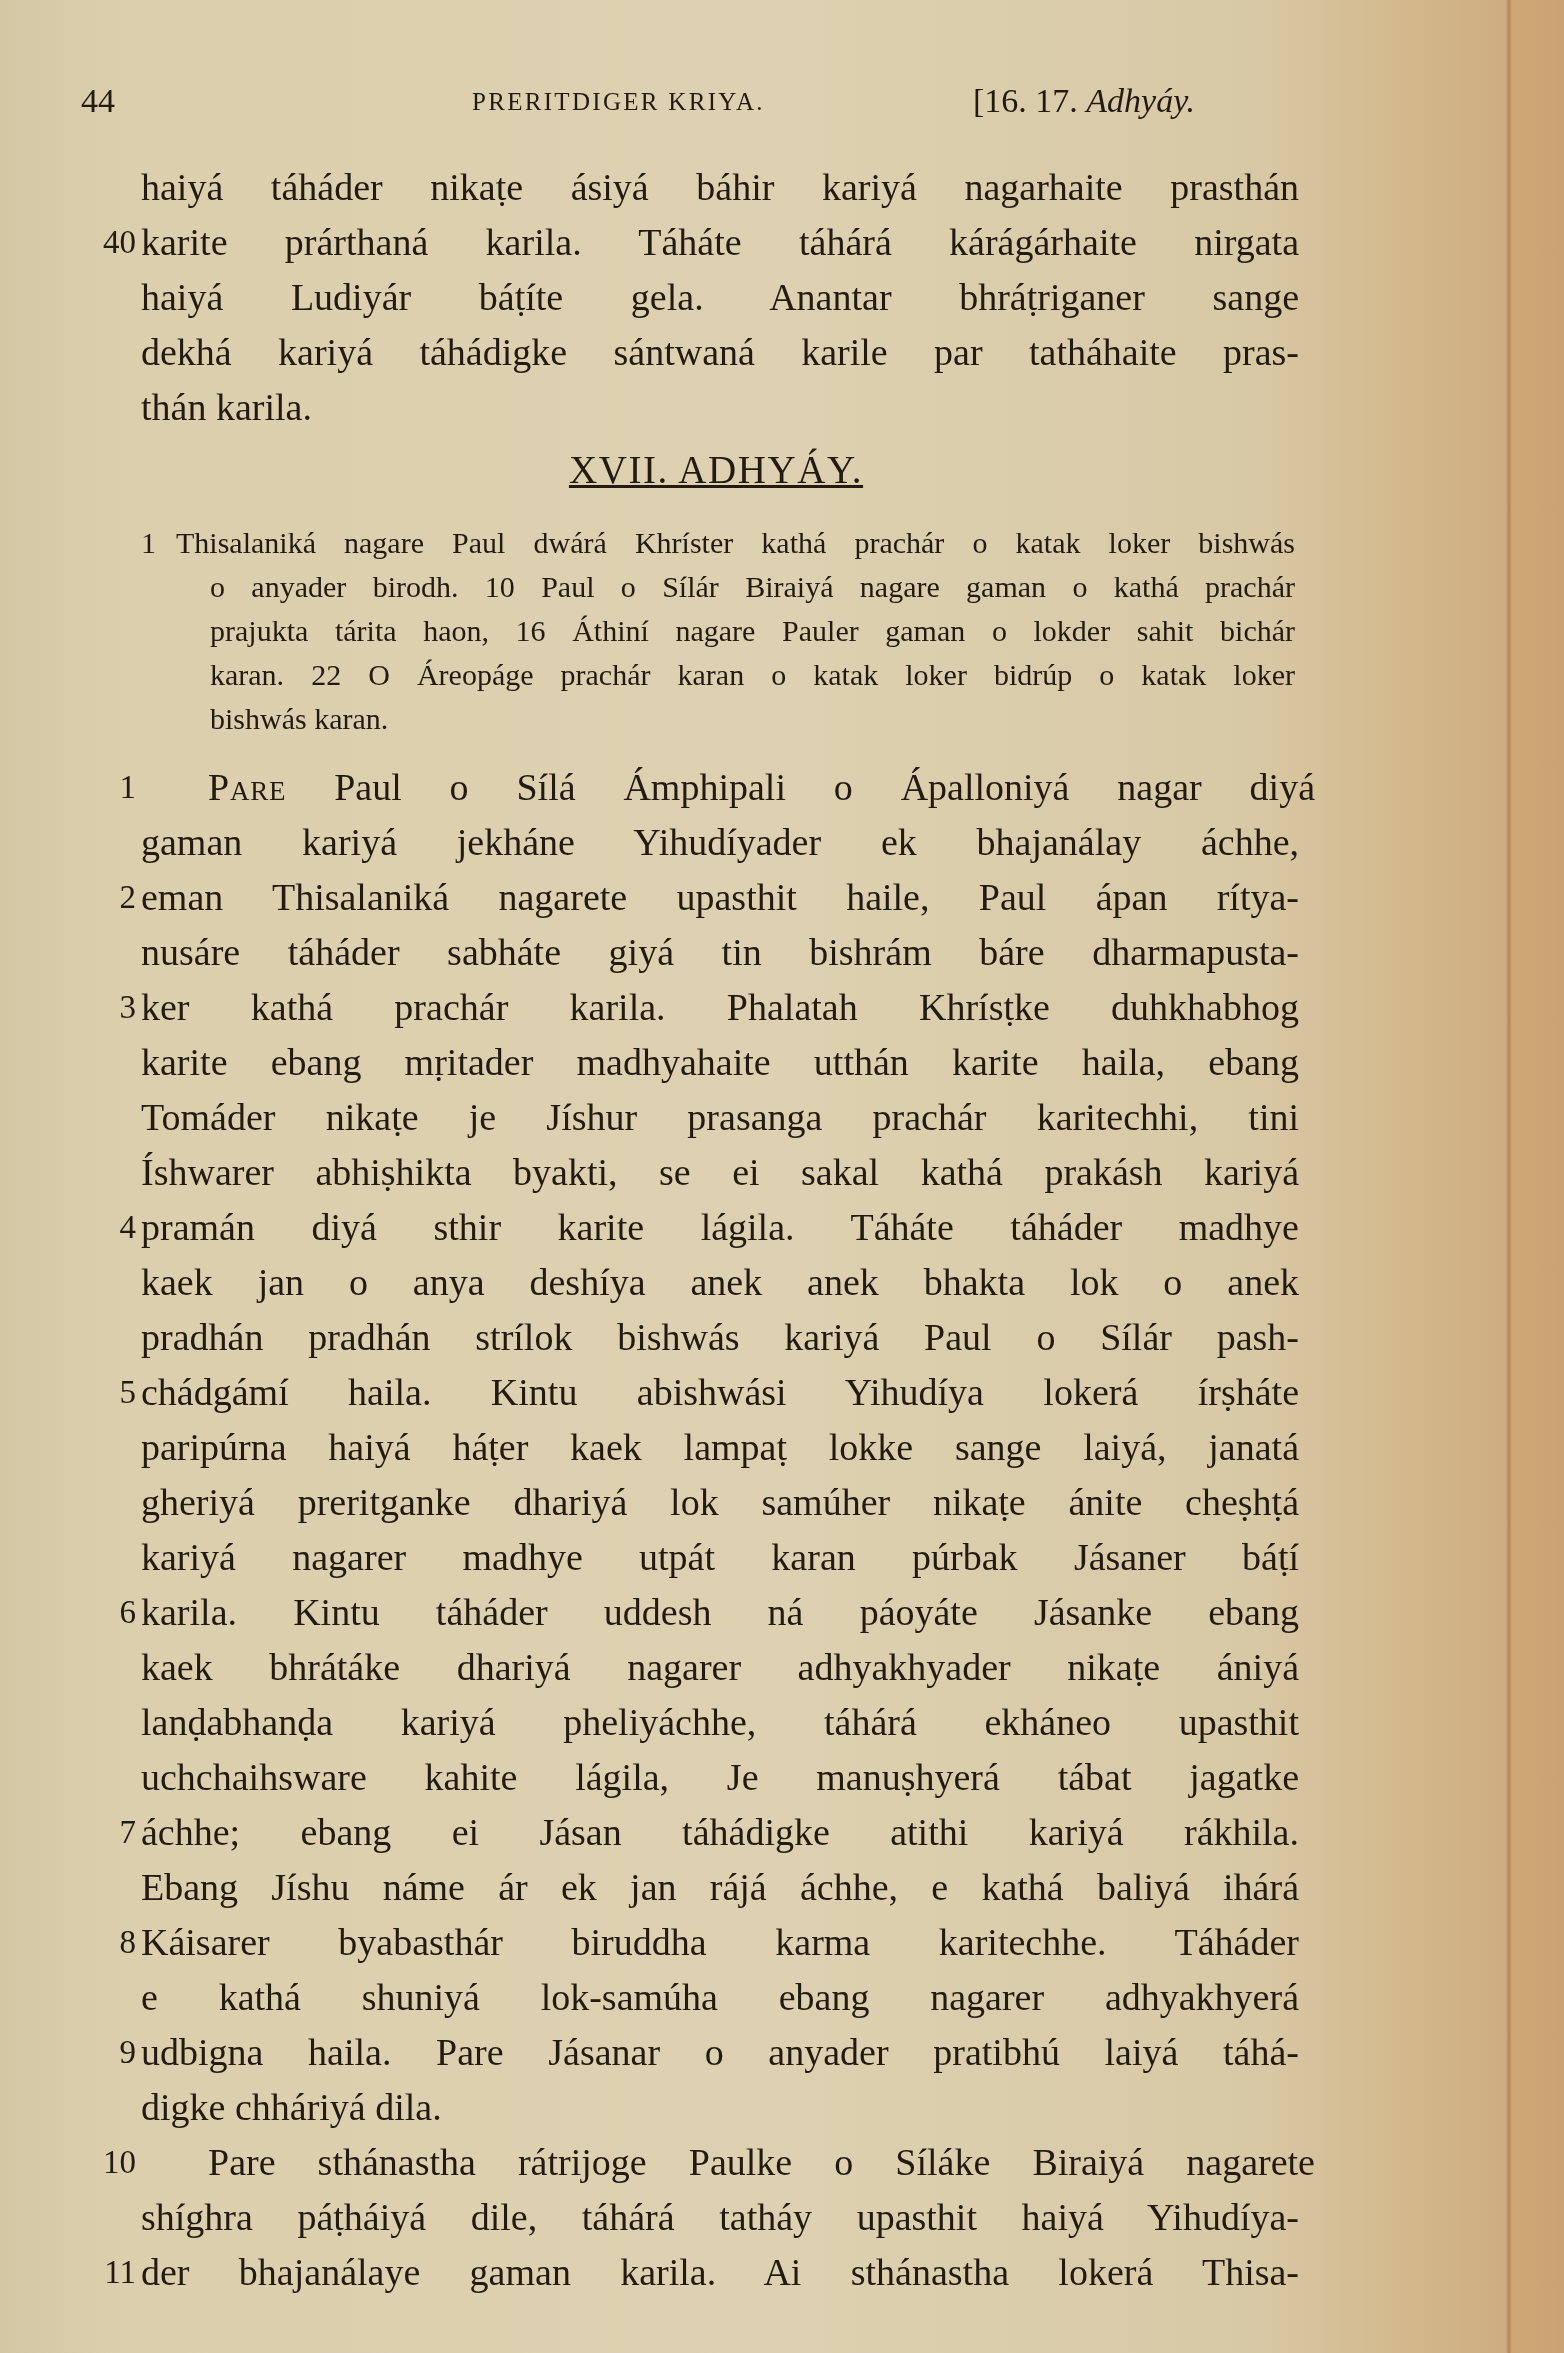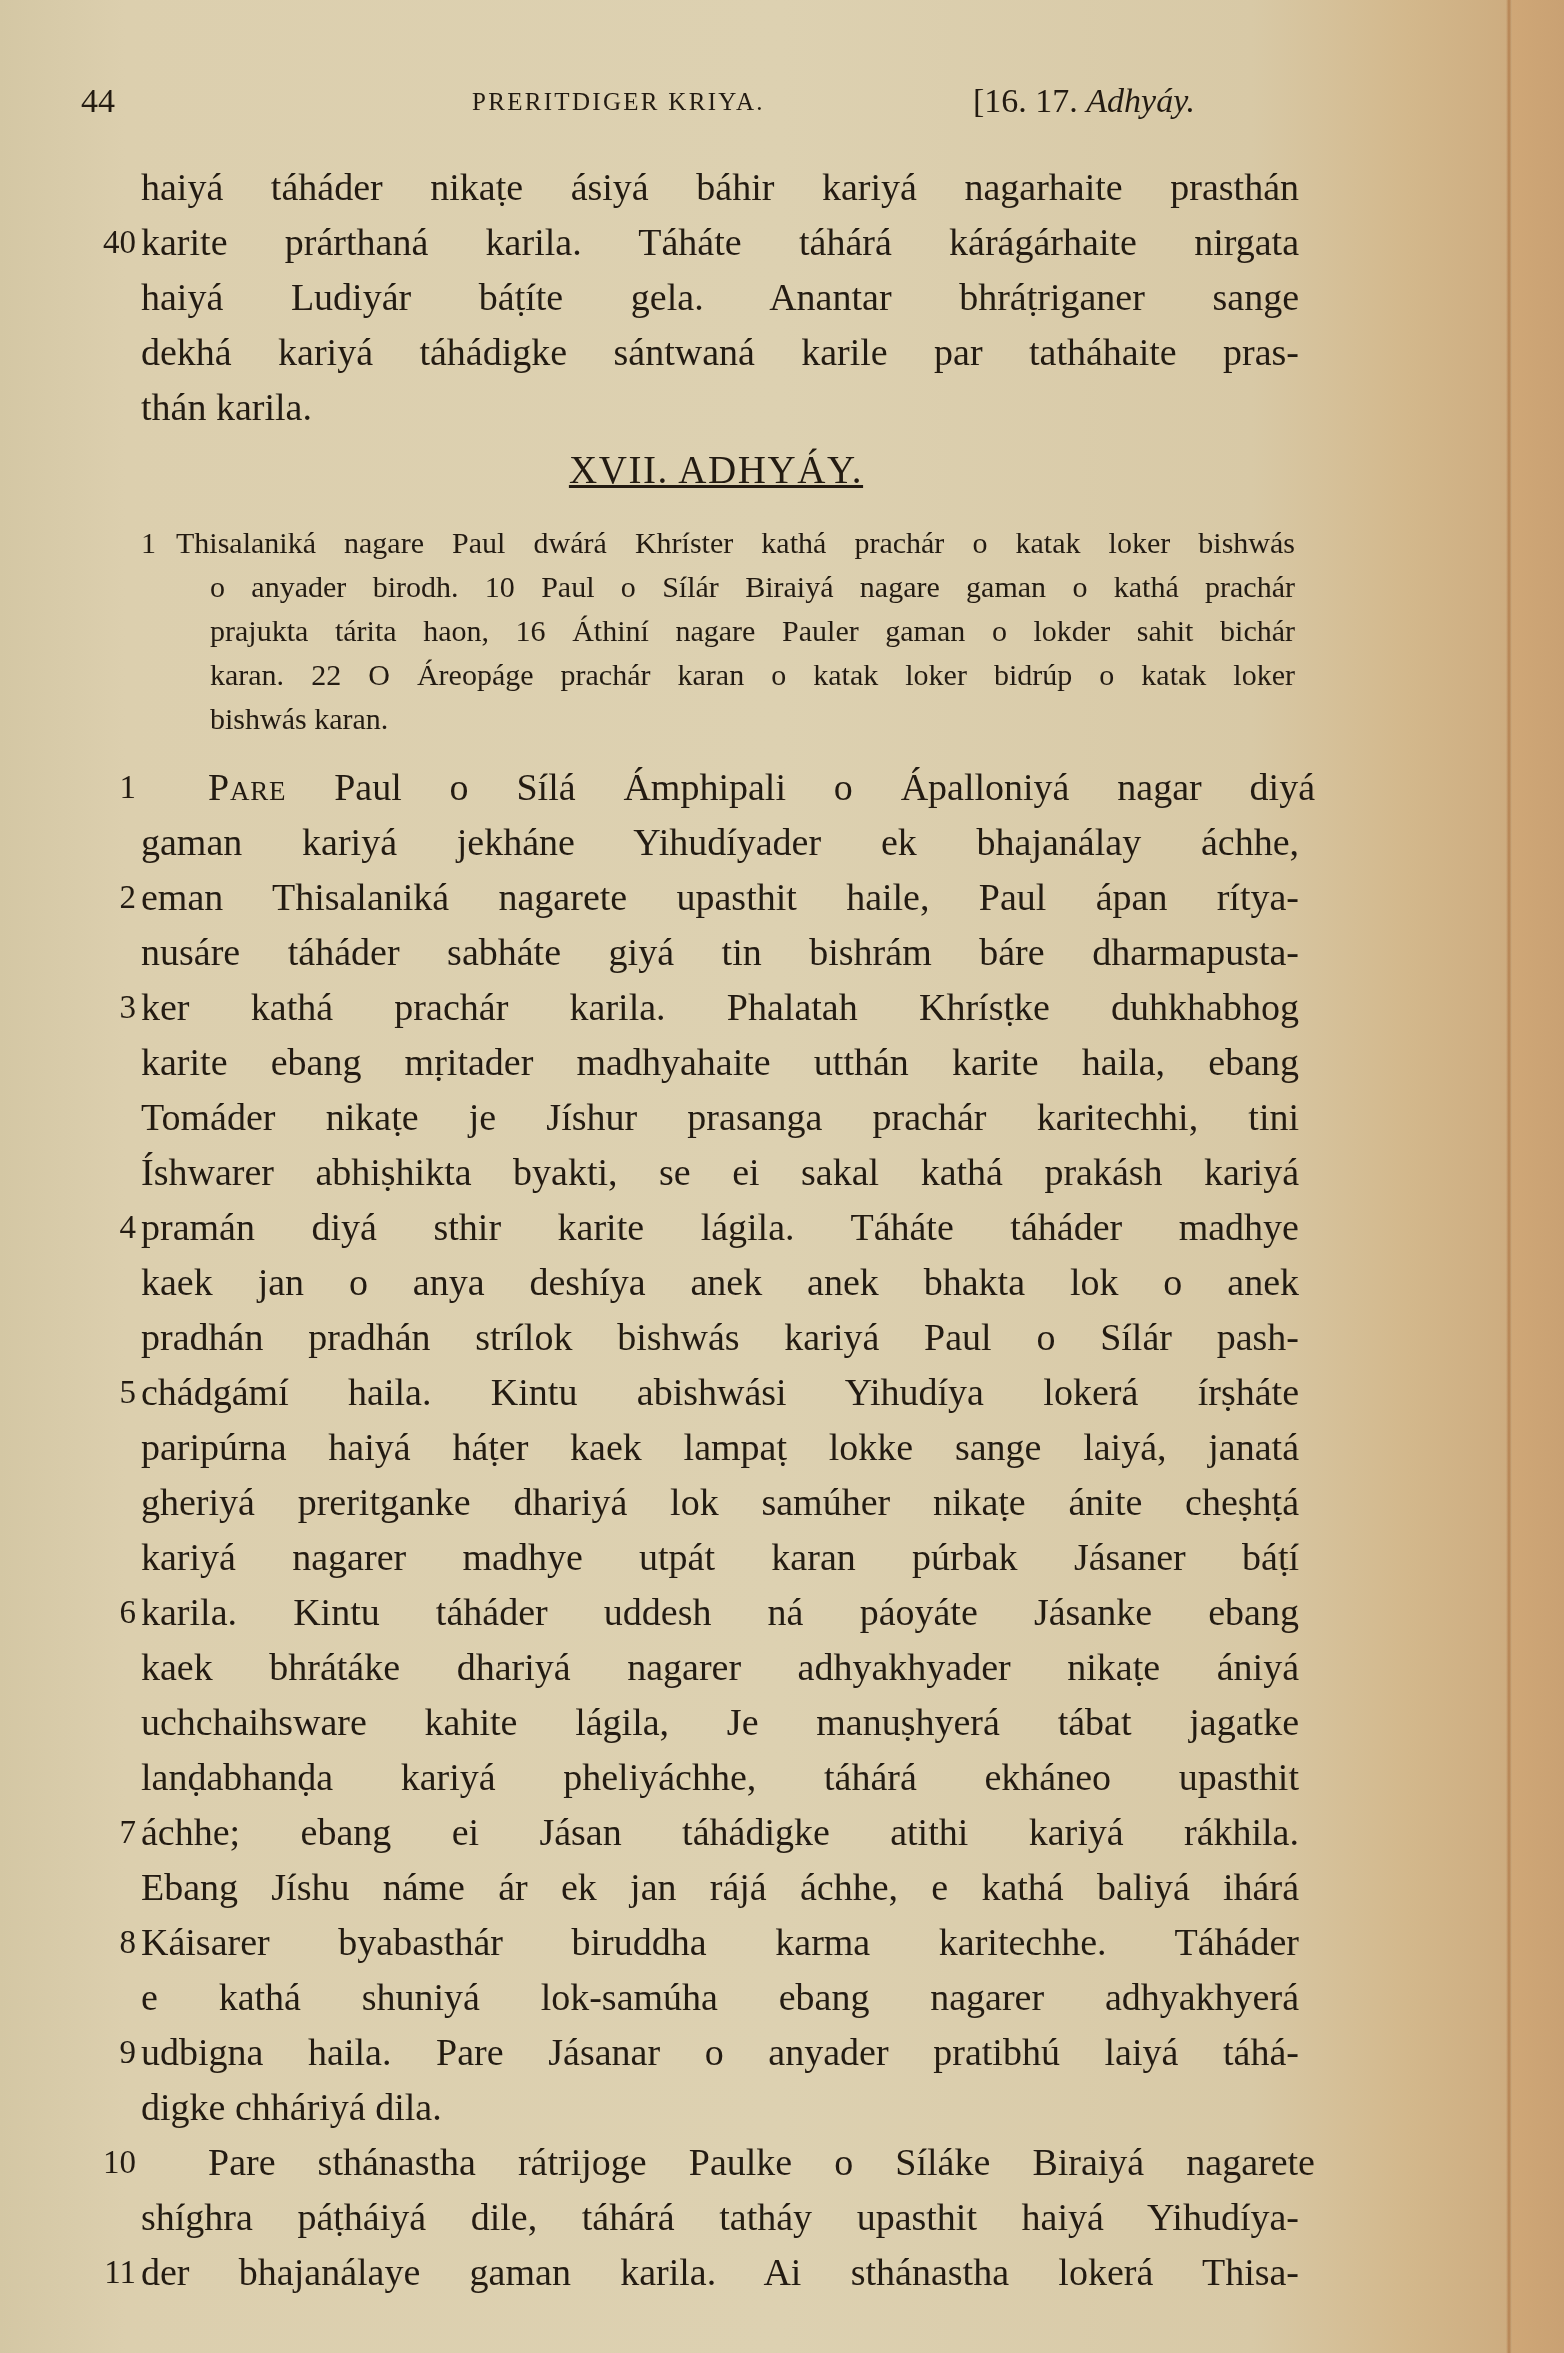--- a/index.html
+++ b/index.html
@@ -180,25 +180,25 @@
       <div class="line">
         <span class="num">6</span>
         <span class="txt">karila. Kintu táháder uddesh ná páoyáte Jásanke ebang</span>
       </div>
       <div class="line">
         <span class="num"></span>
         <span class="txt">kaek bhrátáke dhariyá nagarer adhyakhyader nikaṭe ániyá</span>
       </div>
       <div class="line">
         <span class="num"></span>
+        <span class="txt">lanḍabhanḍa kariyá pheliyáchhe, táhárá ekháneo upasthit</span>
+      </div>
+      <div class="line">
+        <span class="num"></span>
         <span class="txt">uchchaihsware kahite lágila, Je manuṣhyerá tábat jagatke</span>
-      </div>
-      <div class="line">
-        <span class="num"></span>
-        <span class="txt">lanḍabhanḍa kariyá pheliyáchhe, táhárá ekháneo upasthit</span>
       </div>
       <div class="line">
         <span class="num">7</span>
         <span class="txt">áchhe; ebang ei Jásan táhádigke atithi kariyá rákhila.</span>
       </div>
       <div class="line">
         <span class="num"></span>
         <span class="txt">Ebang Jíshu náme ár ek jan rájá áchhe, e kathá baliyá ihárá</span>
       </div>
       <div class="line">

